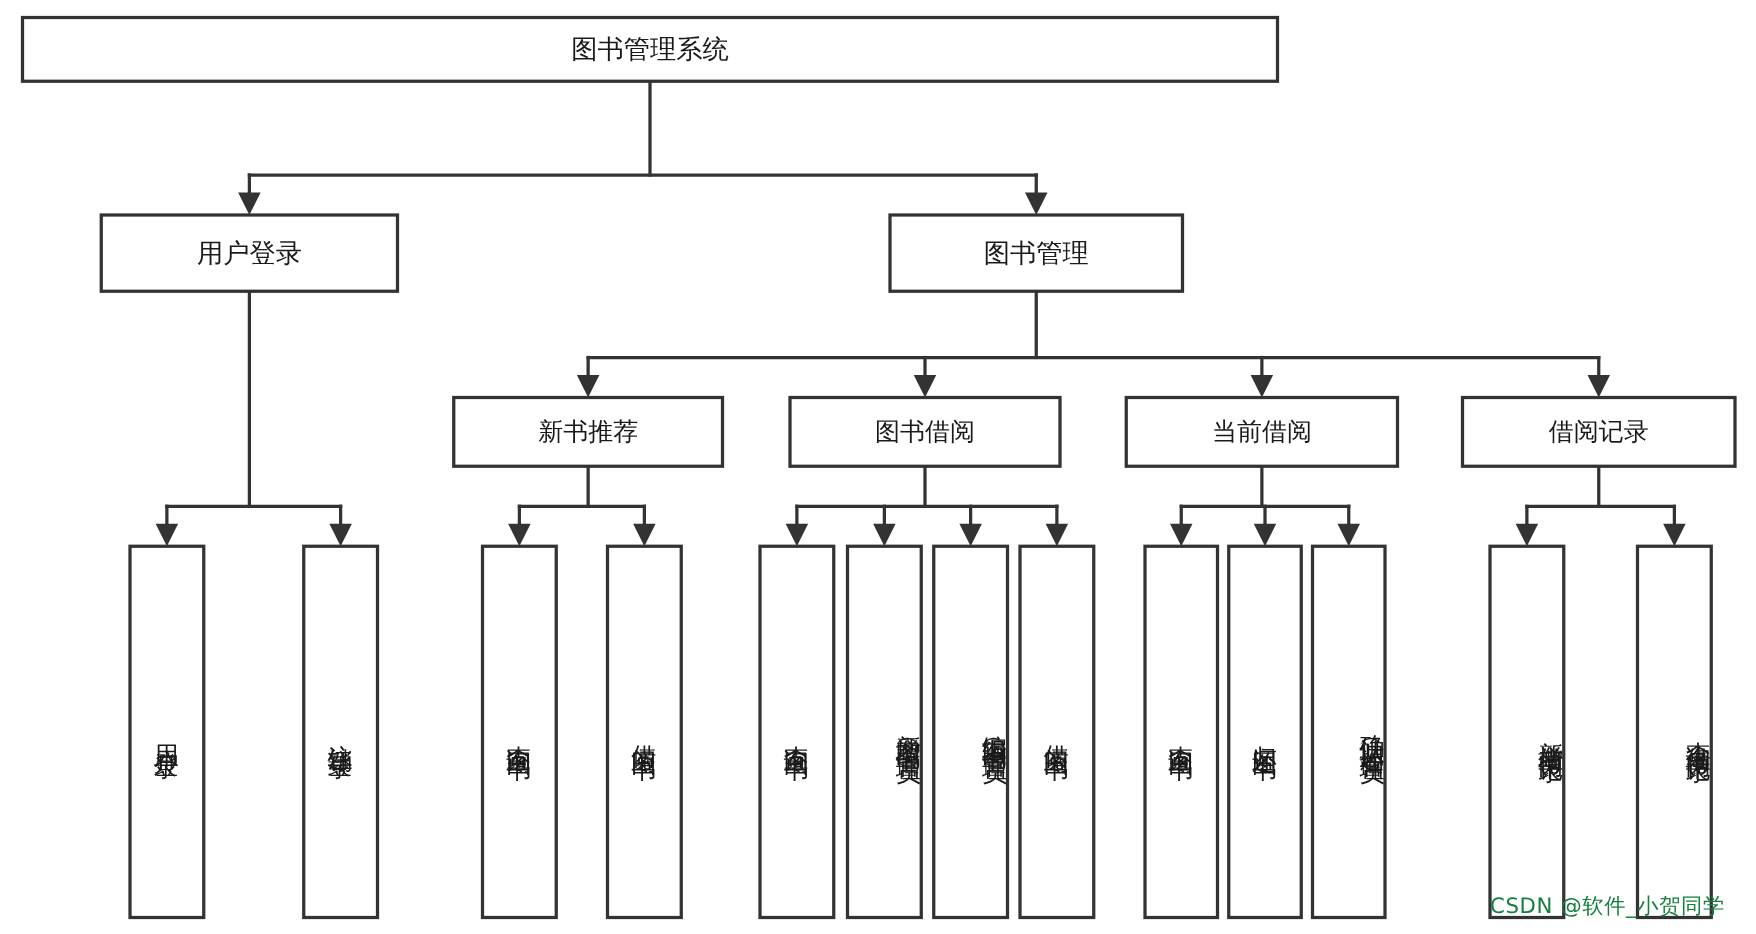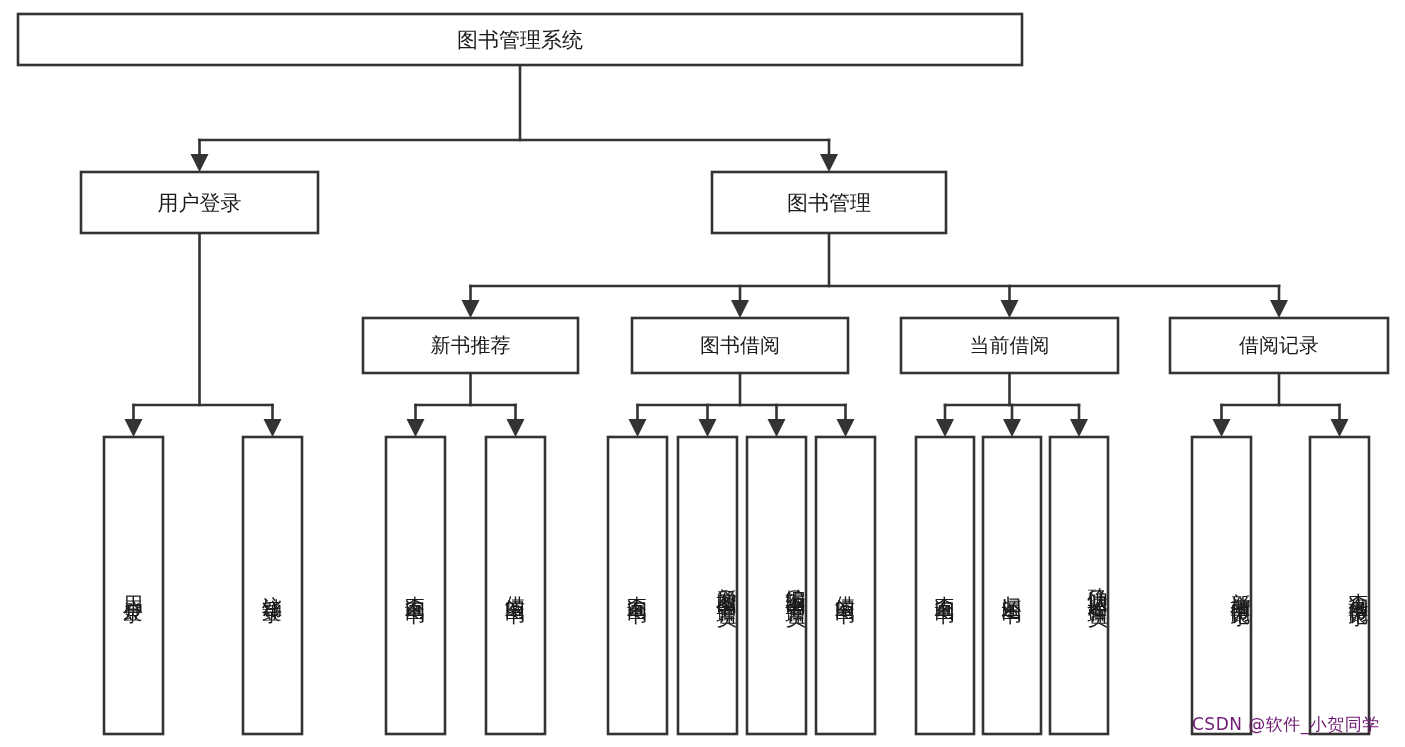--- a/index.html
+++ b/index.html
@@ -72,21 +72,21 @@
   }
   .vlabel.centered {
     align-items: center;
   }
   .watermark {
     position: absolute;
     left: 1192px;
     top: 713px;
     font-family: "DejaVu Sans", "Liberation Sans", sans-serif;
     font-size: 17px;
-    color: #701a75;
+    color: #15803d;
     white-space: nowrap;
     letter-spacing: 0.5px;
   }
 </style>
 </head>
 <body>
 
 <div id="diagram-root">
 
   <svg id="diagram-svg" viewBox="0 0 1405 747">

